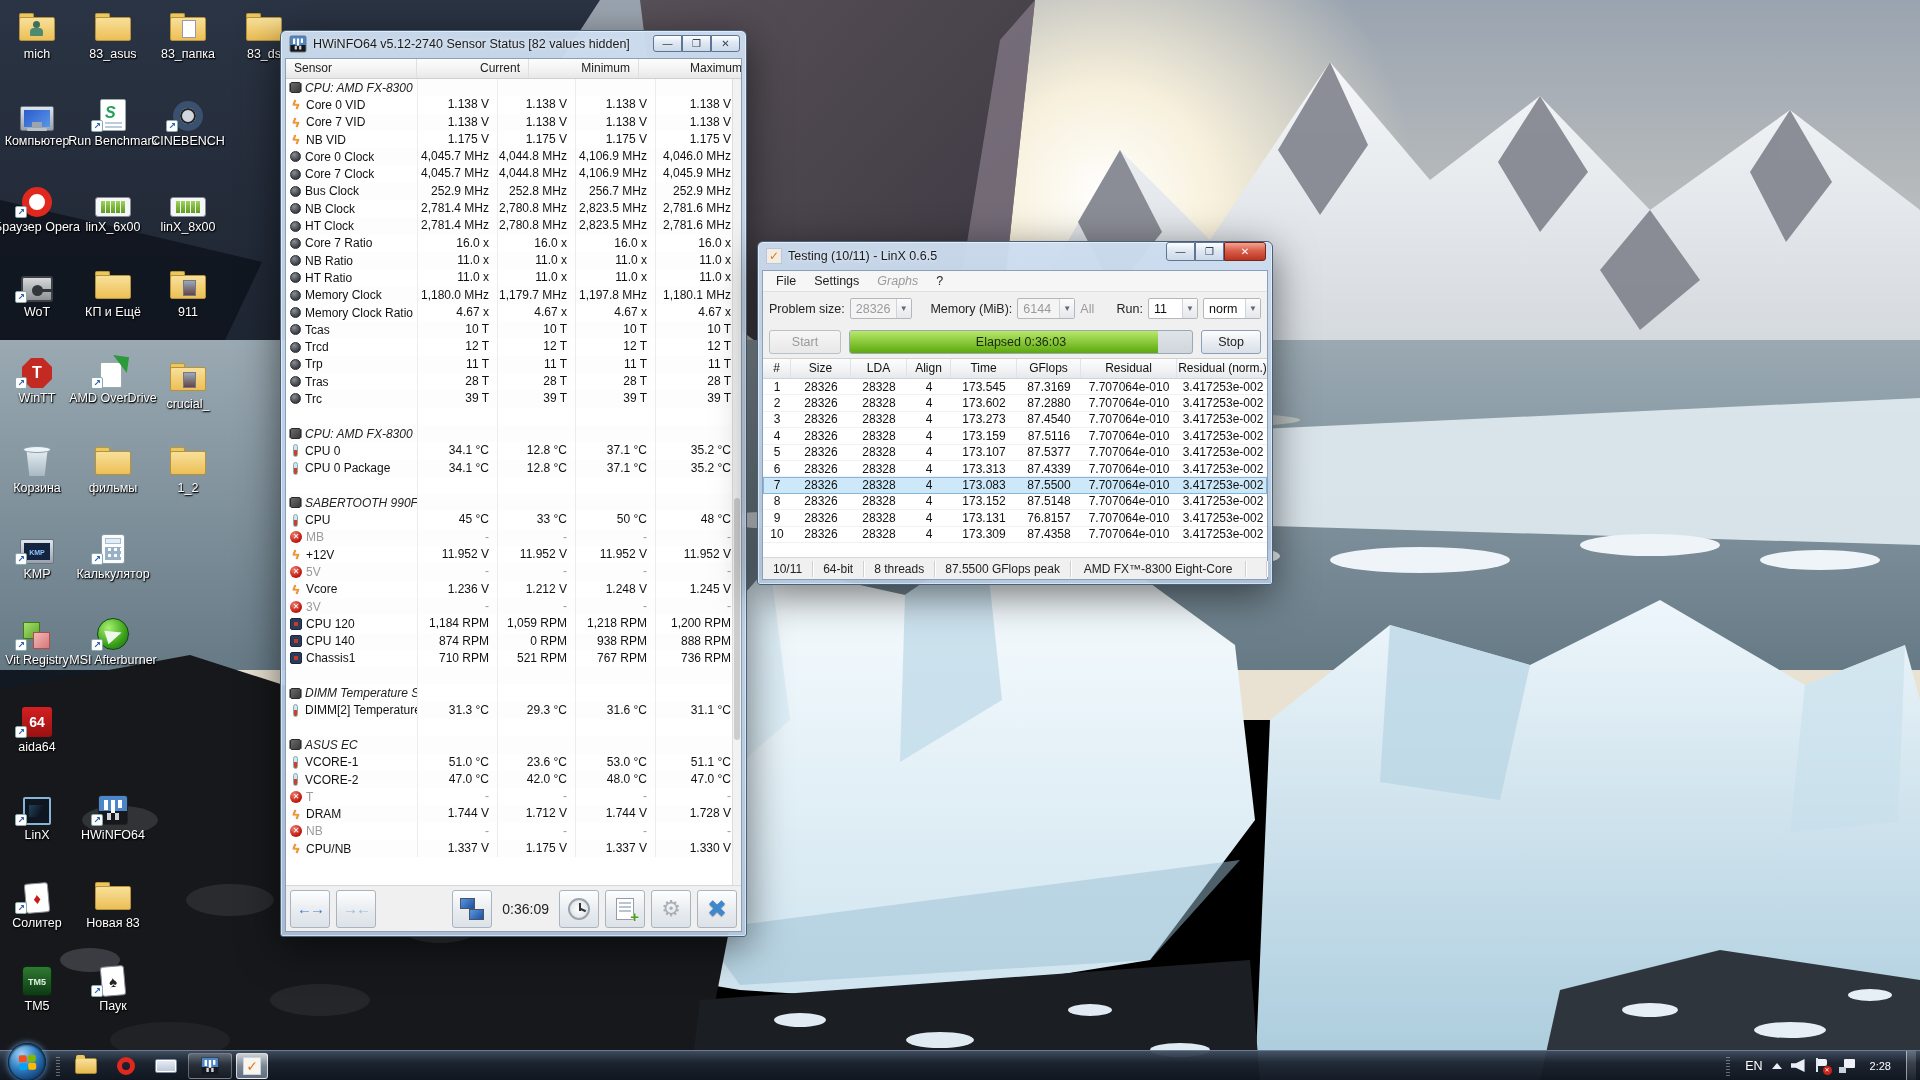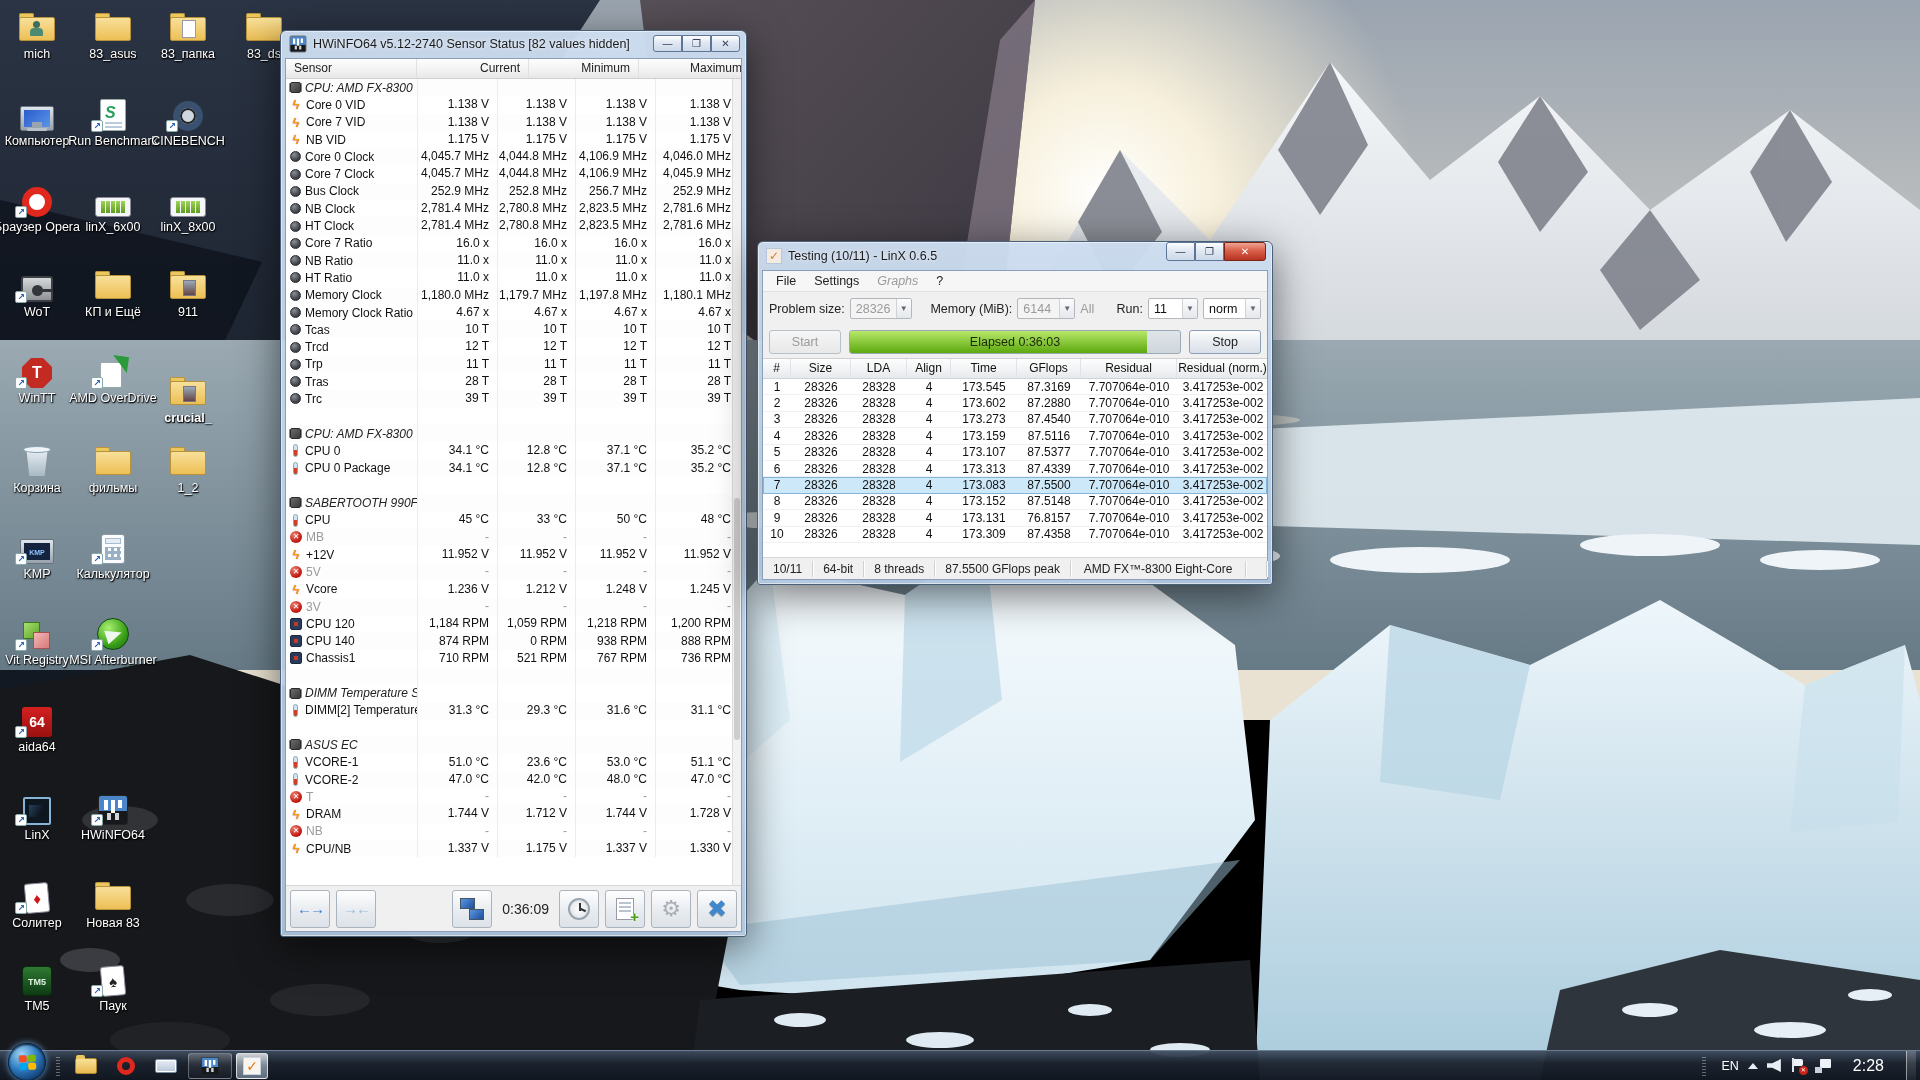--- a/index.html
+++ b/index.html
@@ -193,21 +193,21 @@
   .tray-en{color:#fff;font-size:12.5px;}
   .tray-chev{width:0;height:0;border-left:5px solid transparent;border-right:5px solid transparent;border-bottom:6px solid #e8eef4;}
   .tray-spk{width:14px;height:13px;background:#e8eef4;clip-path:polygon(0 32%,38% 32%,100% 0,100% 100%,38% 68%,0 68%);}
   .tray-flag{position:relative;width:16px;height:15px;}
   .tray-flag .pole{position:absolute;left:2px;top:0;width:2px;height:14px;background:#dfe6ee;}
   .tray-flag .cloth{position:absolute;left:4px;top:1px;width:9px;height:7px;background:#eef2f8;border-radius:0 2px 2px 0;}
   .tray-flag .badge{position:absolute;right:-2px;bottom:-2px;width:9px;height:9px;border-radius:50%;background:#cc2418;color:#fff;font-size:6px;line-height:9px;text-align:center;font-weight:bold;}
   .tray-net{position:relative;width:16px;height:14px;}
   .tray-net .scr2{position:absolute;right:0;top:0;width:11px;height:9px;background:#eef2f8;border-radius:1px;}
   .tray-net .plg{position:absolute;left:0;bottom:0;width:7px;height:6px;background:#c8d2dc;}
-  .tray-clock{color:#fff;font-size:16px;margin:0 13px;text-align:center;}
+  .tray-clock{color:#fff;font-size:11px;margin:0 6px;text-align:center;}
   .show-desktop{width:10px;height:30px;border-left:1px solid rgba(255,255,255,.5);background:linear-gradient(rgba(255,255,255,.2),rgba(255,255,255,.05));flex:none;}
 </style>
 </head>
 <body>
 
 <div id="screen">
 
   <svg id="wallpaper" viewBox="0 0 1920 1080" width="1920" height="1080" preserveAspectRatio="none">
     <defs>
       <linearGradient id="sky" x1="0" y1="0" x2="0" y2="1">
@@ -427,21 +427,21 @@
       <div class="dt-icon" style="left: 67px; top: 350px;">
         <div class="dt-glyph">
           <div class="amdg">
             <div class="pg"></div>
             <div class="tri"></div>
           </div>
           <span class="sc-arrow">↗</span>
         </div>
         <div class="dt-label">AMD OverDrive</div>
       </div>
-      <div class="dt-icon" style="left: 142px; top: 370px; font-weight: bold;">
+      <div class="dt-icon" style="left: 142px; top: 356px;">
         <div class="dt-glyph">
           <div class="ftab"></div>
           <div class="fbody"></div>
           <div class="fimg"></div>
         </div>
         <div class="dt-label">crucial_</div>
       </div>
       <div class="dt-icon" style="left: -9px; top: 440px;">
         <div class="dt-glyph">
           <div class="bing">
@@ -1094,21 +1094,21 @@
             <span>norm</span>
             <span class="arr">▼</span>
           </div>
       </div>
       <div class="lx-runrow">
         <div class="btn dis" style="width:72px">Start</div>
         <div class="progress">
           <div class="fill" id="lx-fill" style="width: 90%; background: linear-gradient(rgb(184, 232, 106), rgb(92, 168, 14));"></div>
           <div class="plabel">Elapsed 0:36:03</div>
         </div>
-        <div class="btn" style="width:72px">Stop</div>
+        <div class="btn" style="width:60px">Stop</div>
       </div>
       <div class="lx-table">
         <div class="lx-head" id="lx-head">
             <span>#</span>
             <span>Size</span>
             <span>LDA</span>
             <span>Align</span>
             <span>Time</span>
             <span>GFlops</span>
             <span>Residual</span>

